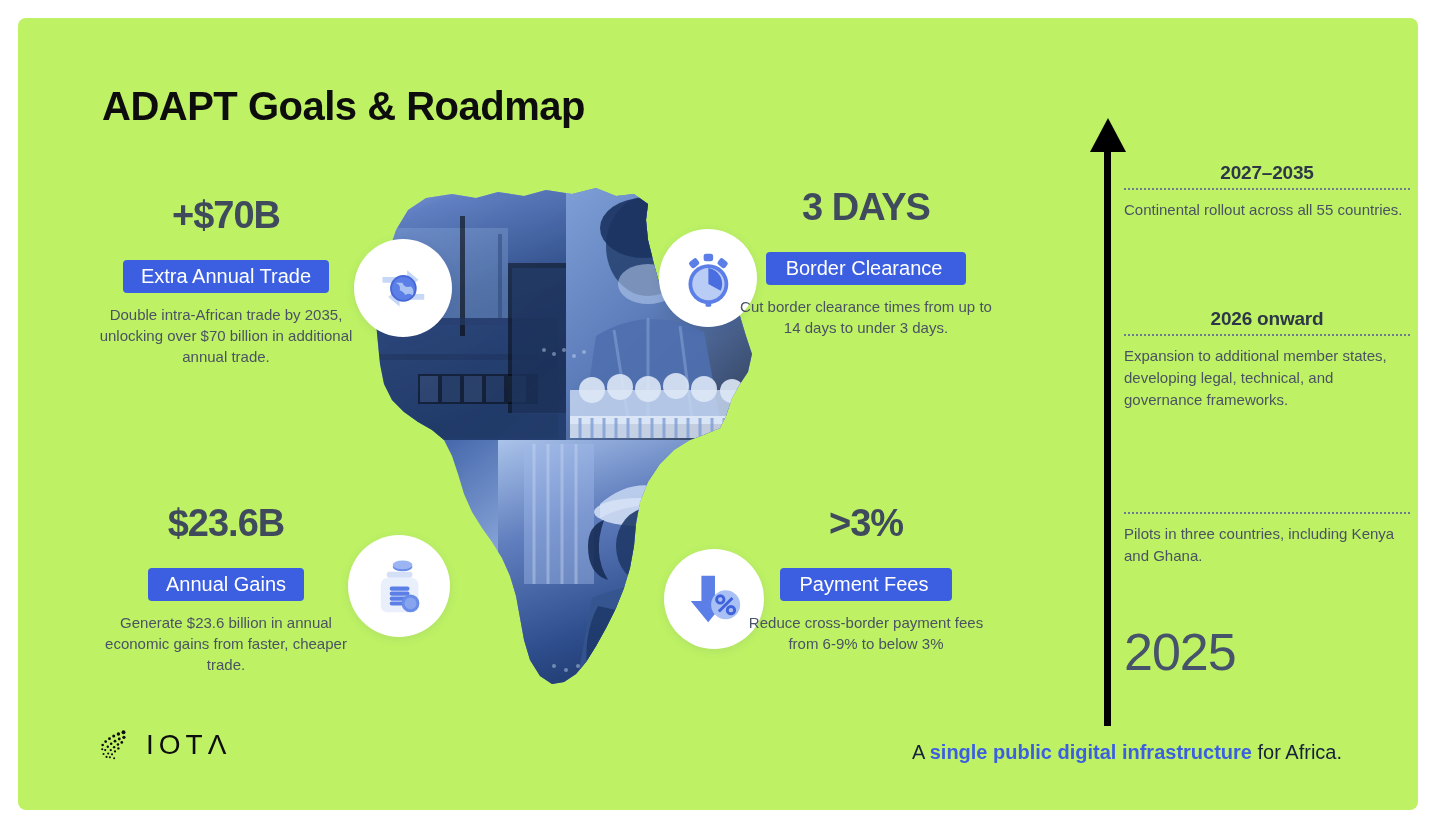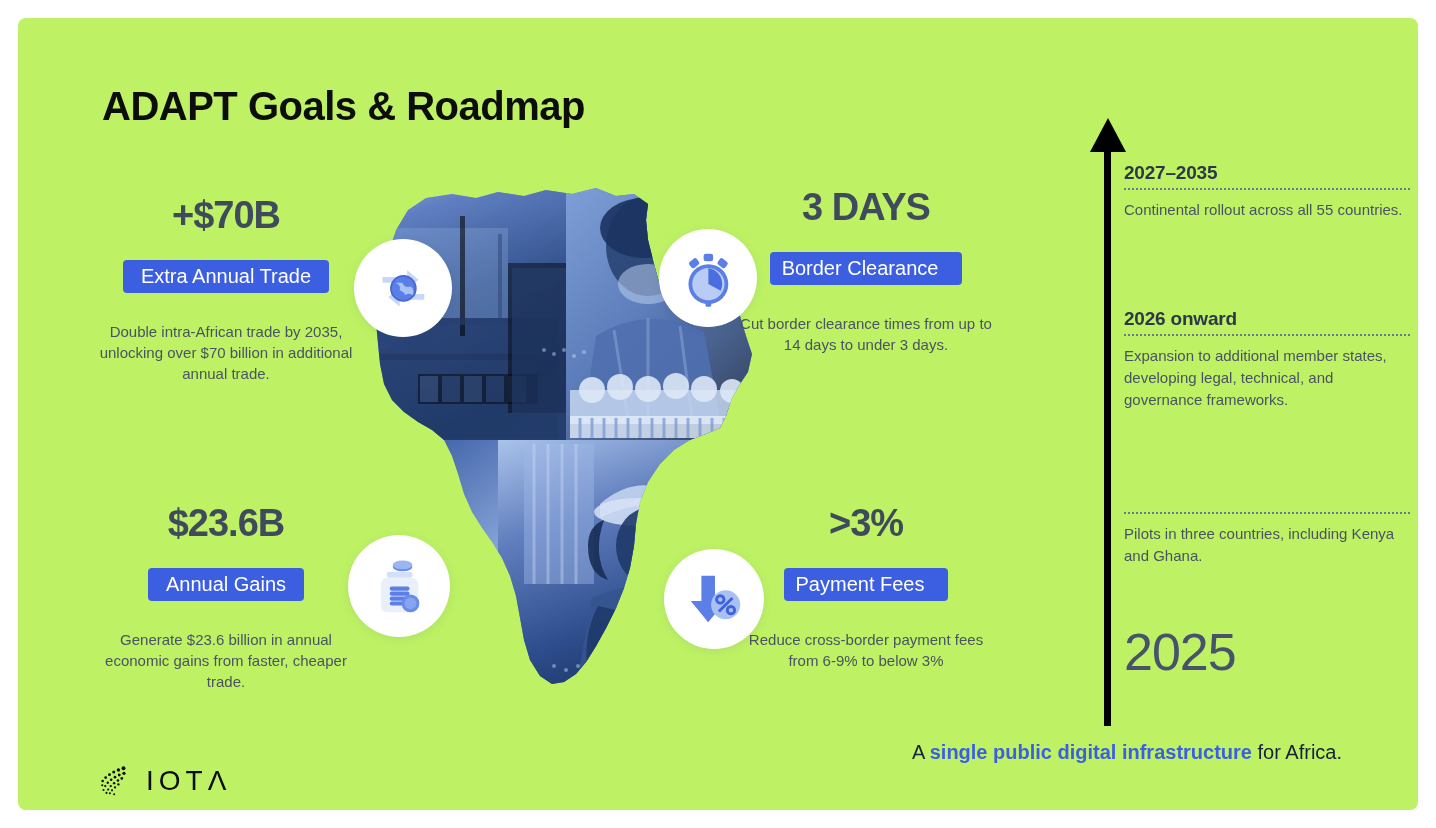--- a/index.html
+++ b/index.html
@@ -13,27 +13,27 @@
   #title{position:absolute;left:84px;top:66px;font-size:40px;font-weight:700;
          color:#0d0d0d;letter-spacing:-0.5px;}
 
   
   .stat{position:absolute;width:260px;text-align:center;}
   .stat .big{font-size:38px;font-weight:700;color:#3f4b5c;letter-spacing:-1px;
              line-height:1.05;white-space:nowrap;}
   .stat .badge{display:inline-block;margin-top:24px;padding:5px 18px;
                background:#3b5fe0;color:#ffffff;font-size:20px;font-weight:500;
                border-radius:4px;white-space:nowrap;}
-  .stat .desc{margin-top:28px;font-size:15px;line-height:1.42;color:#4a5363;}
+  .stat .desc{margin-top:11px;font-size:15px;line-height:1.42;color:#4a5363;}
 
   #stat-trade{left:78px;top:178px;}
   #stat-border{left:718px;top:170px;}
   #stat-gains{left:78px;top:486px;}
   #stat-fees{left:718px;top:486px;}
-  #stat-border .badge,#stat-fees .badge{padding-left:12px;padding-right:24px;}
+  #stat-border .badge,#stat-fees .badge{padding-left:20px;padding-right:24px;}
 
   
   #map{position:absolute;left:330px;top:150px;width:440px;height:530px;}
   #map svg{display:block;width:100%;height:100%;}
 
   
   .bubble{position:absolute;border-radius:50%;background:#ffffff;
           display:flex;align-items:center;justify-content:center;
           box-shadow:0 2px 10px rgba(40,70,140,.10);}
   #icon-globe{left:336px;top:221px;width:98px;height:98px;}
@@ -42,31 +42,31 @@
   #icon-pct{left:646px;top:531px;width:100px;height:100px;}
   .bubble svg{width:62%;height:62%;}
 
   
   #timeline{position:absolute;left:1062px;top:92px;width:330px;height:600px;}
   #axis{position:absolute;left:24px;top:38px;width:7px;height:578px;background:#000;}
   #axis-head{position:absolute;left:10px;top:8px;width:0;height:0;
              border-left:18px solid transparent;border-right:18px solid transparent;
              border-bottom:34px solid #000;}
   .tl-item{position:absolute;left:44px;width:286px;}
-  .tl-title{font-size:19px;font-weight:700;color:#2d3748;letter-spacing:-0.2px;}
+  .tl-title{font-size:19px;font-weight:700;color:#2d3748;letter-spacing:-0.2px;text-align:center;}
   .tl-rule{margin-top:4px;border-top:2px dotted #6b7a90;height:0;}
   .tl-body{margin-top:9px;font-size:15px;line-height:1.46;color:#4a5363;}
   #tl-0{top:52px;}
   #tl-1{top:198px;}
   #tl-2{top:398px;}
   #tl-year{position:absolute;left:44px;top:512px;font-size:52px;font-weight:400;
            color:#46536a;letter-spacing:-1px;}
 
   
-  #logo{position:absolute;left:80px;top:746px;display:flex;align-items:center;gap:14px;}
+  #logo{position:absolute;left:80px;top:710px;display:flex;align-items:center;gap:14px;}
   #logo-mark{width:34px;height:34px;}
   #logo-text{font-size:28px;letter-spacing:5px;color:#0d0d0d;font-weight:400;}
   #tagline{position:absolute;right:76px;top:723px;font-size:20px;color:#17213a;
            font-weight:500;white-space:nowrap;}
   #tagline .hl{color:#3b5fe0;font-weight:bold;}
 </style>
 </head>
 <body>
 
 <div id="panel">

